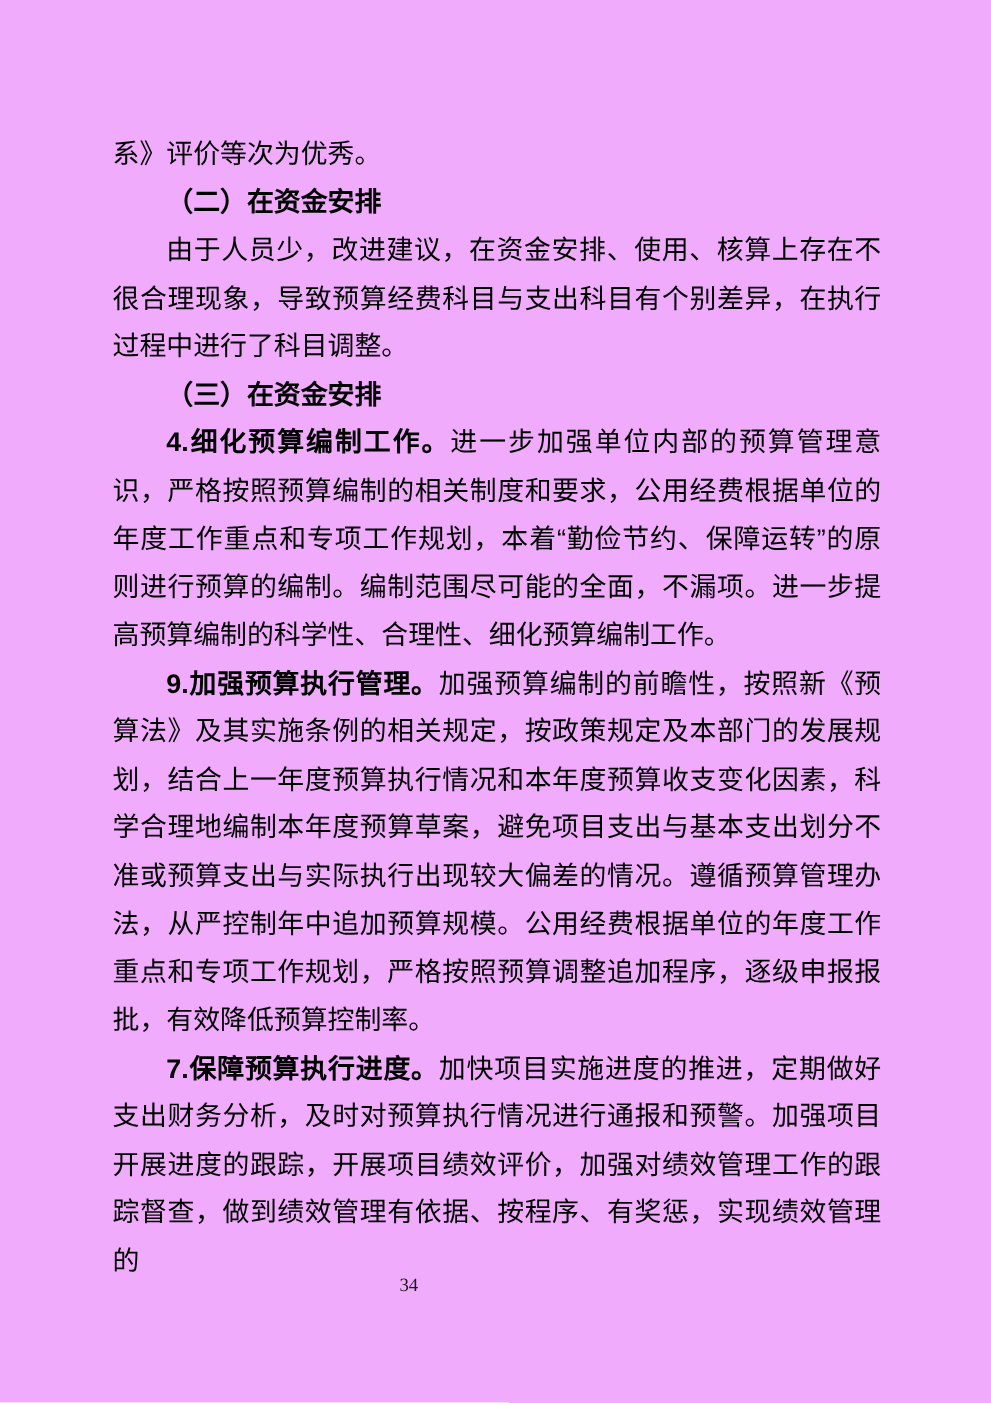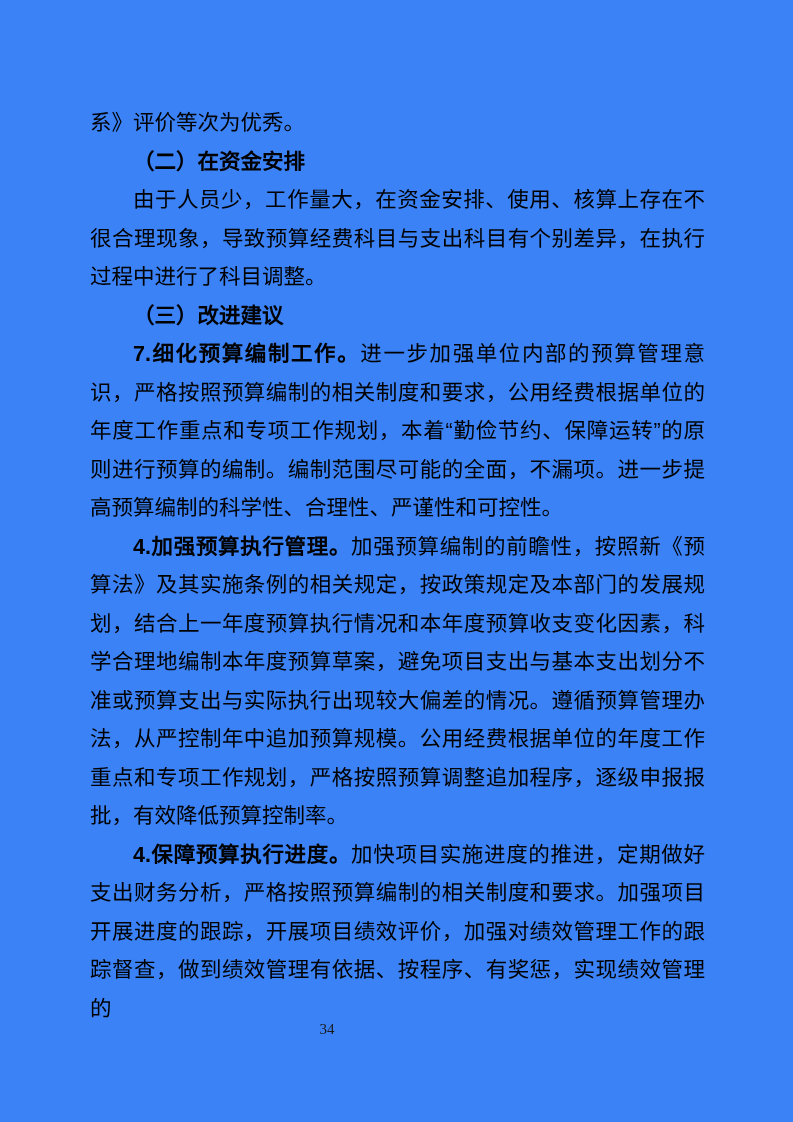--- a/index.html
+++ b/index.html
@@ -4,21 +4,21 @@
 <style>
   html, body {
     margin: 0;
     padding: 0;
     background: #ffffff;
   }
   .page {
     position: relative;
     width: 793px;
     height: 1122px;
-    background: #3b82f6;
+    background: #f0abfc;
     color: #000000;
     overflow: hidden;
   }
   .content {
     position: absolute;
     left: 90px;
     top: 104px;
     width: 615px;
     font-family: "Liberation Sans", sans-serif;
     font-size: 21.5px;
@@ -64,26 +64,26 @@
 </head>
 <body>
 
 <div class="page">
   <div class="content">
 
     <p class="carryover">系》评价等次为优秀。</p>
 
     <h3 class="heading">（二）在资金安排</h3>
 
-    <p class="para fangsong">由于人员少，工作量大，在资金安排、使用、核算上存在不很合理现象，导致预算经费科目与支出科目有个别差异，在执行过程中进行了科目调整。</p>
+    <p class="para fangsong">由于人员少，改进建议，在资金安排、使用、核算上存在不很合理现象，导致预算经费科目与支出科目有个别差异，在执行过程中进行了科目调整。</p>
 
-    <h3 class="heading">（三）改进建议</h3>
+    <h3 class="heading">（三）在资金安排</h3>
 
-    <p class="item"><span class="lead">7.细化预算编制工作。</span><span>进一步加强单位内部的预算管理意识，严格按照预算编制的相关制度和要求，公用经费根据单位的年度工作重点和专项工作规划，本着“勤俭节约、保障运转”的原则进行预算的编制。编制范围尽可能的全面，不漏项。进一步提高预算编制的科学性、合理性、严谨性和可控性。</span></p>
+    <p class="item"><span class="lead">4.细化预算编制工作。</span><span>进一步加强单位内部的预算管理意识，严格按照预算编制的相关制度和要求，公用经费根据单位的年度工作重点和专项工作规划，本着“勤俭节约、保障运转”的原则进行预算的编制。编制范围尽可能的全面，不漏项。进一步提高预算编制的科学性、合理性、细化预算编制工作。</span></p>
 
-    <p class="item"><span class="lead">4.加强预算执行管理。</span><span>加强预算编制的前瞻性，按照新《预算法》及其实施条例的相关规定，按政策规定及本部门的发展规划，结合上一年度预算执行情况和本年度预算收支变化因素，科学合理地编制本年度预算草案，避免项目支出与基本支出划分不准或预算支出与实际执行出现较大偏差的情况。遵循预算管理办法，从严控制年中追加预算规模。公用经费根据单位的年度工作重点和专项工作规划，严格按照预算调整追加程序，逐级申报报批，有效降低预算控制率。</span></p>
+    <p class="item"><span class="lead">9.加强预算执行管理。</span><span>加强预算编制的前瞻性，按照新《预算法》及其实施条例的相关规定，按政策规定及本部门的发展规划，结合上一年度预算执行情况和本年度预算收支变化因素，科学合理地编制本年度预算草案，避免项目支出与基本支出划分不准或预算支出与实际执行出现较大偏差的情况。遵循预算管理办法，从严控制年中追加预算规模。公用经费根据单位的年度工作重点和专项工作规划，严格按照预算调整追加程序，逐级申报报批，有效降低预算控制率。</span></p>
 
-    <p class="item"><span class="lead">4.保障预算执行进度。</span><span>加快项目实施进度的推进，定期做好支出财务分析，严格按照预算编制的相关制度和要求。加强项目开展进度的跟踪，开展项目绩效评价，加强对绩效管理工作的跟踪督查，做到绩效管理有依据、按程序、有奖惩，实现绩效管理的</span></p>
+    <p class="item"><span class="lead">7.保障预算执行进度。</span><span>加快项目实施进度的推进，定期做好支出财务分析，及时对预算执行情况进行通报和预警。加强项目开展进度的跟踪，开展项目绩效评价，加强对绩效管理工作的跟踪督查，做到绩效管理有依据、按程序、有奖惩，实现绩效管理的</span></p>
 
   </div>
 
   <div class="page-number">34</div>
 </div>
 
 </body></html>

